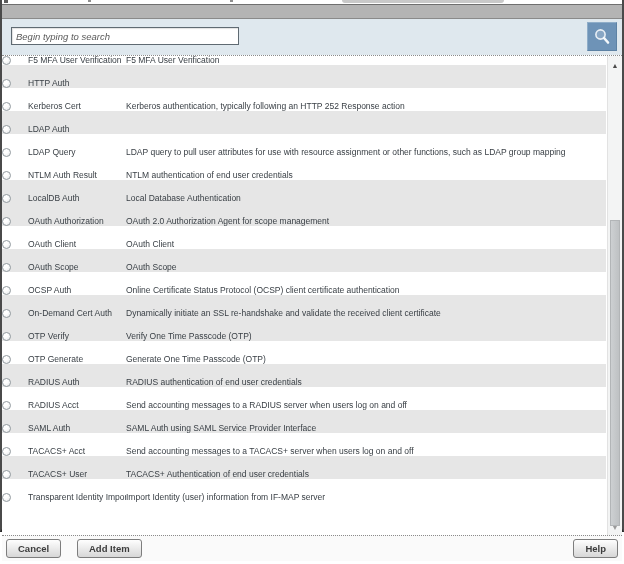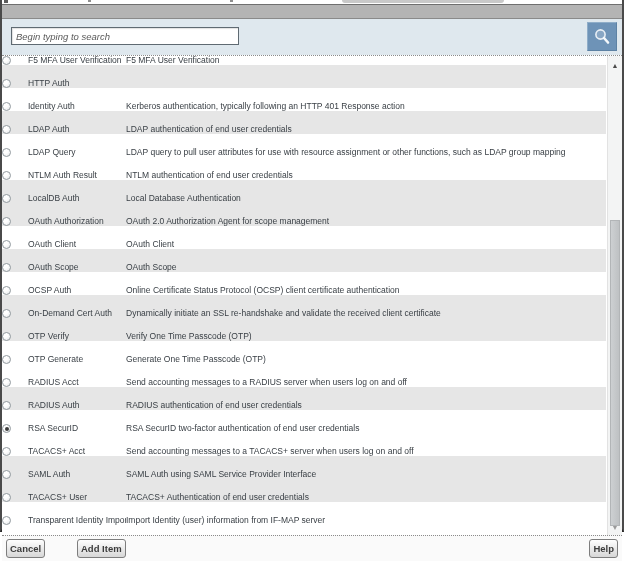--- a/index.html
+++ b/index.html
@@ -111,21 +111,21 @@
     border-top:1px dotted #8b8b8b;
     background:#fafafa;
   }
   .btn {
     position:absolute; top:3px; height:19px;
     font-family:"Liberation Sans", sans-serif;
     font-size:9.5px; font-weight:bold; color:#3c3c3c;
     background:linear-gradient(#fefefe,#d7d7d7);
     border:1px solid #7d7d7d;
     border-radius:3px;
-    padding:0 3px;
+    padding:0 11px;
     cursor:pointer;
   }
   .btn-cancel { left:4px; }
   .btn-add { left:75px; }
   .btn-help { right:4px; }
 </style>
 </head>
 <body>
 
 <div class="dialog">
@@ -163,29 +163,28 @@
         <div class="row alt">
     <span class="radio-cell">
       <span class="radio" role="radio" aria-checked="false"></span>
     </span>
     <span class="name">HTTP Auth</span>
   </div>
         <div class="row">
     <span class="radio-cell">
       <span class="radio" role="radio" aria-checked="false"></span>
     </span>
-    <span class="name">Identity Auth</span>
-    <span class="desc">Kerberos authentication, typically following an HTTP 401 Response action</span>
+    <span class="name">Kerberos Cert</span>
+    <span class="desc">Kerberos authentication, typically following an HTTP 252 Response action</span>
   </div>
         <div class="row alt">
     <span class="radio-cell">
       <span class="radio" role="radio" aria-checked="false"></span>
     </span>
     <span class="name">LDAP Auth</span>
-    <span class="desc">LDAP authentication of end user credentials</span>
   </div>
         <div class="row">
     <span class="radio-cell">
       <span class="radio" role="radio" aria-checked="false"></span>
     </span>
     <span class="name">LDAP Query</span>
     <span class="desc">LDAP query to pull user attributes for use with resource assignment or other functions, such as LDAP group mapping</span>
   </div>
         <div class="row">
     <span class="radio-cell">
@@ -243,54 +242,47 @@
     <span class="name">OTP Verify</span>
     <span class="desc">Verify One Time Passcode (OTP)</span>
   </div>
         <div class="row">
     <span class="radio-cell">
       <span class="radio" role="radio" aria-checked="false"></span>
     </span>
     <span class="name">OTP Generate</span>
     <span class="desc">Generate One Time Passcode (OTP)</span>
   </div>
+        <div class="row alt">
+    <span class="radio-cell">
+      <span class="radio" role="radio" aria-checked="false"></span>
+    </span>
+    <span class="name">RADIUS Auth</span>
+    <span class="desc">RADIUS authentication of end user credentials</span>
+  </div>
         <div class="row">
     <span class="radio-cell">
       <span class="radio" role="radio" aria-checked="false"></span>
     </span>
     <span class="name">RADIUS Acct</span>
     <span class="desc">Send accounting messages to a RADIUS server when users log on and off</span>
   </div>
         <div class="row alt">
     <span class="radio-cell">
       <span class="radio" role="radio" aria-checked="false"></span>
     </span>
-    <span class="name">RADIUS Auth</span>
-    <span class="desc">RADIUS authentication of end user credentials</span>
-  </div>
-        <div class="row">
-    <span class="radio-cell">
-      <span class="radio selected" role="radio" aria-checked="true"></span>
-    </span>
-    <span class="name">RSA SecurID</span>
-    <span class="desc">RSA SecurID two-factor authentication of end user credentials</span>
+    <span class="name">SAML Auth</span>
+    <span class="desc">SAML Auth using SAML Service Provider Interface</span>
   </div>
         <div class="row">
     <span class="radio-cell">
       <span class="radio" role="radio" aria-checked="false"></span>
     </span>
     <span class="name">TACACS+ Acct</span>
     <span class="desc">Send accounting messages to a TACACS+ server when users log on and off</span>
-  </div>
-        <div class="row alt">
-    <span class="radio-cell">
-      <span class="radio" role="radio" aria-checked="false"></span>
-    </span>
-    <span class="name">SAML Auth</span>
-    <span class="desc">SAML Auth using SAML Service Provider Interface</span>
   </div>
         <div class="row alt">
     <span class="radio-cell">
       <span class="radio" role="radio" aria-checked="false"></span>
     </span>
     <span class="name">TACACS+ User</span>
     <span class="desc">TACACS+ Authentication of end user credentials</span>
   </div>
         <div class="row">
     <span class="radio-cell">

